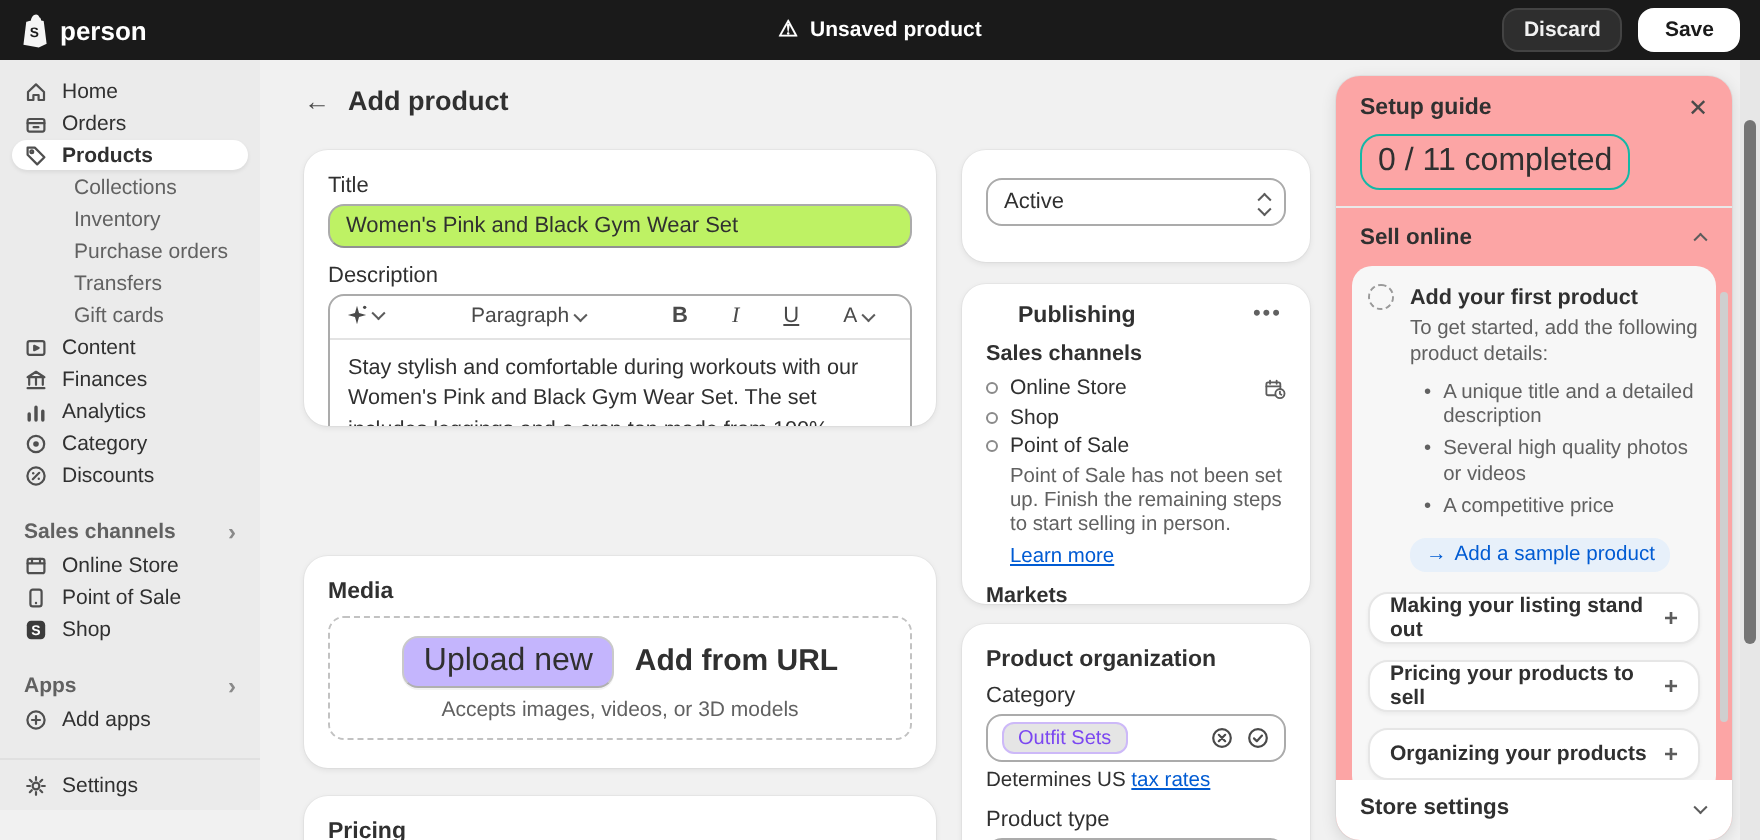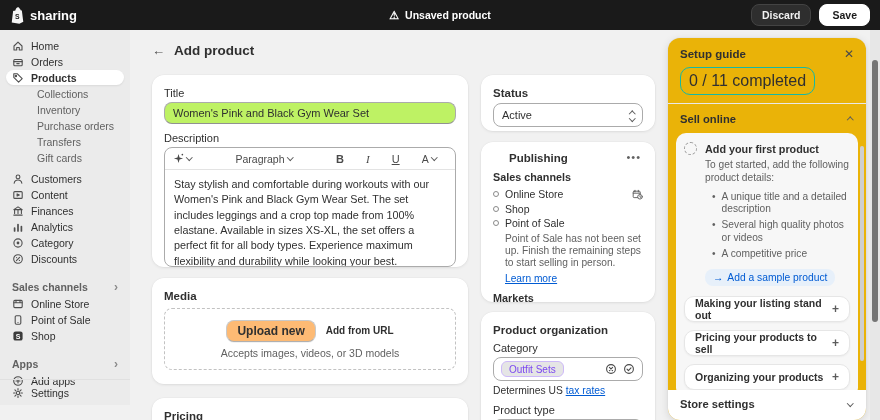--- a/index.html
+++ b/index.html
@@ -41,47 +41,47 @@
   .page-header{position:absolute;left:22px;top:13px;display:flex;align-items:center;gap:9px;}
   .back{color:#4a4a4a;font-size:13px;cursor:pointer;line-height:1;}
   .page-header h1{font-size:13.5px;font-weight:700;color:#303030;}
   .card{position:absolute;background:#fff;border-radius:12px;box-shadow:0 1px 3px rgba(0,0,0,.08),0 0 0 .5px rgba(0,0,0,.03);overflow:hidden;}
   .card-pad{padding:12px;}
   .field-label{display:block;font-size:11px;color:#303030;margin-bottom:3px;}
   .card-heading{font-size:11.5px;font-weight:700;color:#303030;}
   .tb-input{width:100%;border:1px solid #ababab;border-bottom-color:#919191;border-radius:8px;
     font-size:11px;padding:4px 8px;color:#303030;font-family:inherit;background:#bef264;height:22px;}
   
-  #card-title{left:22px;top:45px;width:316px;height:192px;}
+  #card-title{left:22px;top:45px;width:316px;height:138px;}
   #card-media{left:22px;top:248px;width:316px;height:106px;}
   #card-pricing{left:22px;top:368px;width:316px;height:90px;}
   #card-status{left:351px;top:45px;width:174px;height:56px;}
   #card-publishing{left:351px;top:112px;width:174px;height:160px;}
   #card-organization{left:351px;top:282px;width:174px;height:140px;}
   
   .editor{border:1px solid #ababab;border-radius:8px;margin-top:1px;overflow:hidden;}
-  .ed-toolbar{display:flex;align-items:center;gap:18px;padding:3px 6px;border-bottom:1px solid #e3e3e3;height:22px;}
+  .ed-toolbar{display:flex;align-items:flex-start;gap:18px;padding:3px 6px;border-bottom:1px solid #e3e3e3;height:22px;}
   .tbtn{display:inline-flex;align-items:center;gap:3px;color:#4a4a4a;font-size:10.5px;cursor:pointer;padding:1px 2px;border-radius:4px;}
   .tbtn.bold{font-weight:700;font-size:11px;}
   .tbtn.italic{font-style:italic;font-family:"Liberation Serif",serif;font-size:11px;}
   .tbtn.underline{text-decoration:underline;font-size:11px;}
   .tsep{width:1px;height:12px;background:#e3e3e3;margin:0 2px;}
   .flex-spacer{flex:1;}
   .ed-text{padding:7px 9px;font-size:10.8px;line-height:1.42;color:#303030;height:96px;cursor:text;}
   .chev-css{display:inline-block;width:4.5px;height:4.5px;border-right:1.2px solid #5c5c5c;border-bottom:1.2px solid #5c5c5c;}
   .chev-down{transform:rotate(45deg);margin-top:-2px;}
   .chev-up{transform:rotate(-135deg);margin-top:2px;}
   
   .media-drop{margin-top:6px;border:1px dashed #c2c2c2;border-radius:8px;height:62px;
     display:flex;flex-direction:column;align-items:center;justify-content:center;gap:5px;}
   .media-row{display:flex;align-items:center;gap:10px;}
-  .btn-secondary{background:#fdba74;border:1px solid #c9c9c9;border-bottom-color:#b0b0b0;border-radius:8px;
-    font-size:12px;font-weight:700;color:#303030;padding:3px 10px;font-family:inherit;cursor:pointer;
+  .btn-secondary{background:#c4b5fd;border:1px solid #c9c9c9;border-bottom-color:#b0b0b0;border-radius:8px;
+    font-size:16px;font-weight:400;color:#303030;padding:3px 10px;font-family:inherit;cursor:pointer;
     box-shadow:0 1px 0 rgba(0,0,0,.05);}
-  .link-plain{font-size:10px;font-weight:600;color:#303030;cursor:pointer;}
+  .link-plain{font-size:15px;font-weight:600;color:#303030;cursor:pointer;}
   .media-hint{font-size:10.5px;color:#616161;}
   
   .select{display:flex;align-items:center;justify-content:space-between;border:1px solid #ababab;
     border-radius:8px;height:24px;padding:0 8px;cursor:pointer;background:#fff;margin-top:2px;}
   .select .val{font-size:11px;color:#303030;}
   .updown{display:flex;flex-direction:column;gap:2px;align-items:center;}
   
   .pub-head{display:flex;align-items:flex-start;justify-content:space-between;padding-left:16px;}
   .dots-btn{color:#616161;font-size:11px;letter-spacing:1px;cursor:pointer;line-height:1;padding:0 2px;}
   .sub-label{font-size:10.8px;font-weight:600;color:#303030;margin:7px 0 4px 0;}
@@ -93,21 +93,21 @@
   .learn-more{display:inline-block;margin:2px 0 0 12px;font-size:10.2px;}
   
   .combo{display:flex;align-items:center;border:1px solid #ababab;border-radius:8px;height:24px;
     padding:0 7px;gap:6px;background:#fff;cursor:text;}
   .tag{background:#e5e5e5;border:1px solid #cdb9f8;color:#7b47f1;border-radius:6px;
     font-size:10px;padding:1.5px 7px;white-space:nowrap;cursor:pointer;}
   .combo .icons{margin-left:auto;display:flex;align-items:center;gap:6px;}
   .combo .icons span{display:inline-flex;cursor:pointer;}
   .org-hint{font-size:10.3px;color:#303030;margin:4px 0 8px 0;}
   
-  .setup{position:absolute;left:538px;top:8px;width:198px;height:382px;background:#eab308;border-radius:12px;
+  .setup{position:absolute;left:538px;top:8px;width:198px;height:382px;background:#fca5a5;border-radius:12px;
     box-shadow:0 2px 8px rgba(0,0,0,.12),0 0 0 .5px rgba(0,0,0,.04);overflow:hidden;}
   .setup-head{padding:10px 12px 0 12px;display:flex;align-items:center;justify-content:space-between;}
   .setup-title{font-size:11.5px;font-weight:700;}
   .close-x{color:#4a4a4a;font-size:12px;cursor:pointer;line-height:1;}
   .progress-pill{display:inline-block;margin:7px 12px 8px 12px;border:1px solid #14b8a6;border-radius:10px;
     padding:4px 8px;font-size:16px;color:#303030;}
   .setup-divider{border-top:1px solid #e9e9e9;}
   .sell-row{display:flex;align-items:center;justify-content:space-between;padding:9px 14px 5px 12px;cursor:pointer;}
   .sell-row .t{font-size:11.2px;font-weight:700;}
   .gray-box{margin:3px 8px 0 8px;background:#f7f7f7;border-radius:10px;padding:9px 8px 8px 8px;}
@@ -139,21 +139,21 @@
 
 <div class="topbar">
   <div class="tb-left">
     <span class="logo">
       <span>
         <svg width="15" height="17" viewBox="0 0 48 54">
           <path fill="#f5f5f5" d="M33.8 10.2l4 .9c.3.1 4.9 36.2 4.9 36.2L30 53.5 5.5 49 10 12.3s3.4-1 7.2-1.7C18.3 5 21.4.6 25.6.6c2.7 0 4.5 2 5.6 4.8 1.7.3 2.3 1.9 2.6 4.8z"></path>
           <text x="23" y="37" font-size="22" font-weight="bold" fill="#1a1a1a" text-anchor="middle" font-family="Liberation Sans, sans-serif">S</text>
         </svg>
       </span>
-      <span>sharing</span>
+      <span>person</span>
     </span>
   </div>
   <div class="tb-center">
     <span class="warn">⚠</span>
     <span>Unsaved product</span>
   </div>
   <div class="tb-right">
     <button class="btn-dark">Discard</button>
     <button class="btn-light">Save</button>
   </div>
@@ -194,29 +194,20 @@
         <span class="slabel">Inventory</span>
       </div>
       <div class="side-item sub">
         <span class="slabel">Purchase orders</span>
       </div>
       <div class="side-item sub">
         <span class="slabel">Transfers</span>
       </div>
       <div class="side-item sub">
         <span class="slabel">Gift cards</span>
-      </div>
-      <div class="side-item gap">
-        <span class="sicon">
-          <svg width="12" height="12" viewBox="0 0 12 12" fill="none" stroke="#4f4f4f" stroke-width="1.1" stroke-linecap="round" stroke-linejoin="round">
-            <circle cx="6" cy="3.9" r="1.9"></circle>
-            <path d="M2.2 10.2 C2.5 8 4 7 6 7 C8 7 9.5 8 9.8 10.2"></path>
-          </svg>
-        </span>
-        <span class="slabel">Customers</span>
       </div>
       <div class="side-item">
         <span class="sicon">
           <svg width="12" height="12" viewBox="0 0 12 12" fill="none" stroke="#4f4f4f" stroke-width="1.1" stroke-linecap="round" stroke-linejoin="round">
             <rect x="1.8" y="2.6" width="8.4" height="6.8" rx="1"></rect>
             <path d="M5.1 4.9 L7.3 6 L5.1 7.1 Z" fill="#4f4f4f"></path>
           </svg>
         </span>
         <span class="slabel">Content</span>
       </div>
@@ -371,21 +362,20 @@
       </div>
       <div class="media-hint">Accepts images, videos, or 3D models</div>
     </div>
   </section>
 
   <section class="card card-pad" id="card-pricing">
     <div class="card-heading">Pricing</div>
   </section>
 
   <section class="card card-pad" id="card-status">
-    <div class="card-heading" style="margin-bottom:4px;">Status</div>
     <div class="select">
       <span class="val">Active</span>
       <span class="updown">
         <i class="chev-css chev-up"></i>
           <i class="chev-css chev-down"></i>
       </span>
     </div>
   </section>
 
   <section class="card" id="card-publishing">

